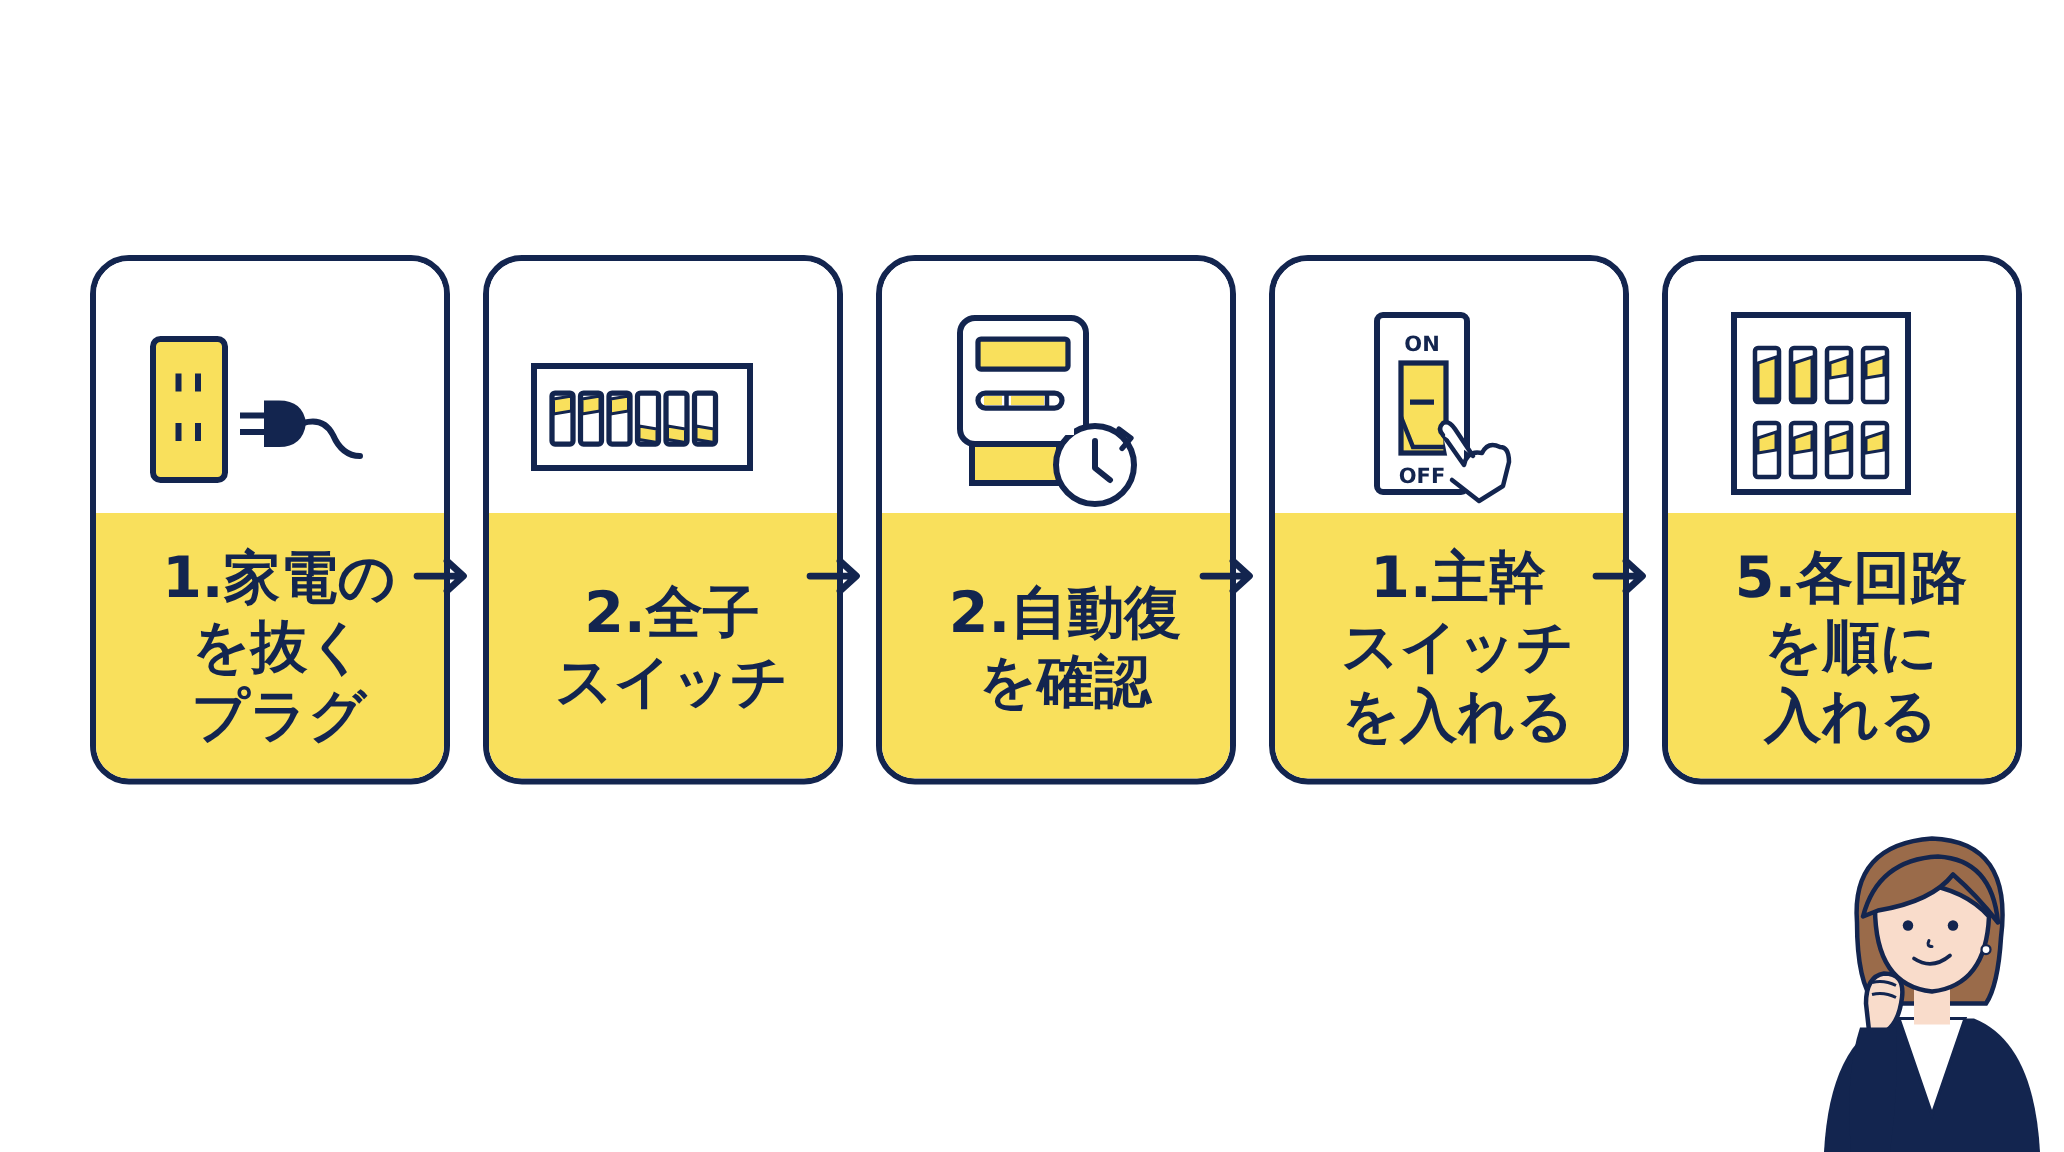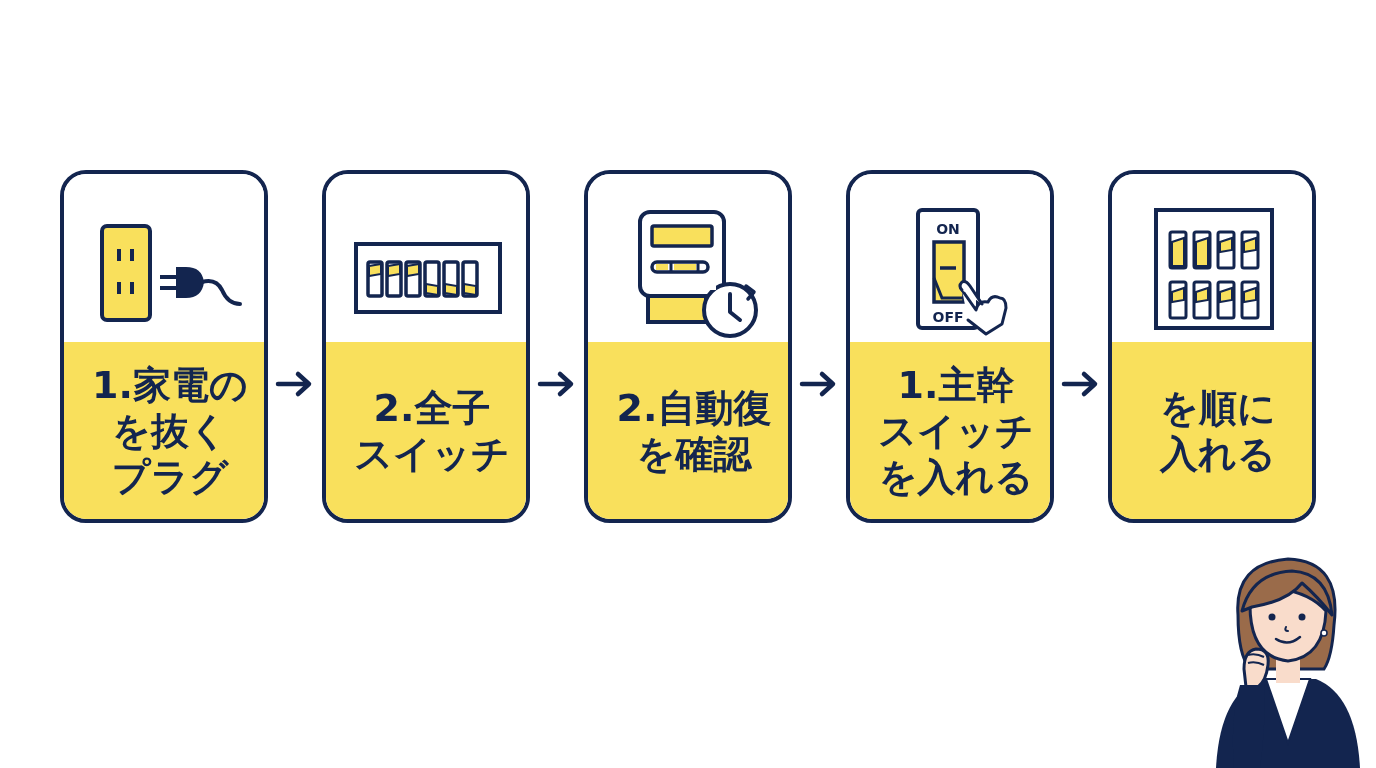--- a/index.html
+++ b/index.html
@@ -13,21 +13,21 @@
     }
     .stage {
       position: relative;
       width: 1376px;
       height: 768px;
       background: #ffffff;
     }
     .card {
       position: absolute;
       top: 170px;
-      width: 208px;
+      width: 240px;
       height: 353px;
       box-sizing: border-box;
       border: 4px solid #13254f;
       border-radius: 26px;
       background: #ffffff;
       overflow: hidden;
     }
     .card-top {
       position: absolute;
       left: 0; top: 0; right: 0;
@@ -208,20 +208,21 @@
           <path d="M108 68 L120 64 L120 76 L108 78 Z"></path>
           <path d="M132 68 L144 64 L144 76 L132 78 Z"></path>
           <path d="M60 118 L72 114 L72 126 L60 128 Z"></path>
           <path d="M84 118 L96 114 L96 126 L84 128 Z"></path>
           <path d="M108 118 L120 114 L120 126 L108 128 Z"></path>
           <path d="M132 118 L144 114 L144 126 L132 128 Z"></path>
         </g>
       </svg>
     </div>
     <div class="card-bottom">
+      <div class="card-line">5.各回路</div>
       <div class="card-line">を順に</div>
       <div class="card-line">入れる</div>
     </div>
   </div>
 
   <svg class="person" viewBox="0 0 176 223">
 
     <path d="M38 70 Q34 18 88 14 Q142 16 134 80 Q132 112 124 124 L50 124 Q38 110 38 70 Z" fill="#9a6b4a" stroke="#13254f" stroke-width="3"></path>
 
     <path d="M16 223 Q20 150 60 134 L116 134 Q156 150 160 223 Z" fill="#13254f"></path>

